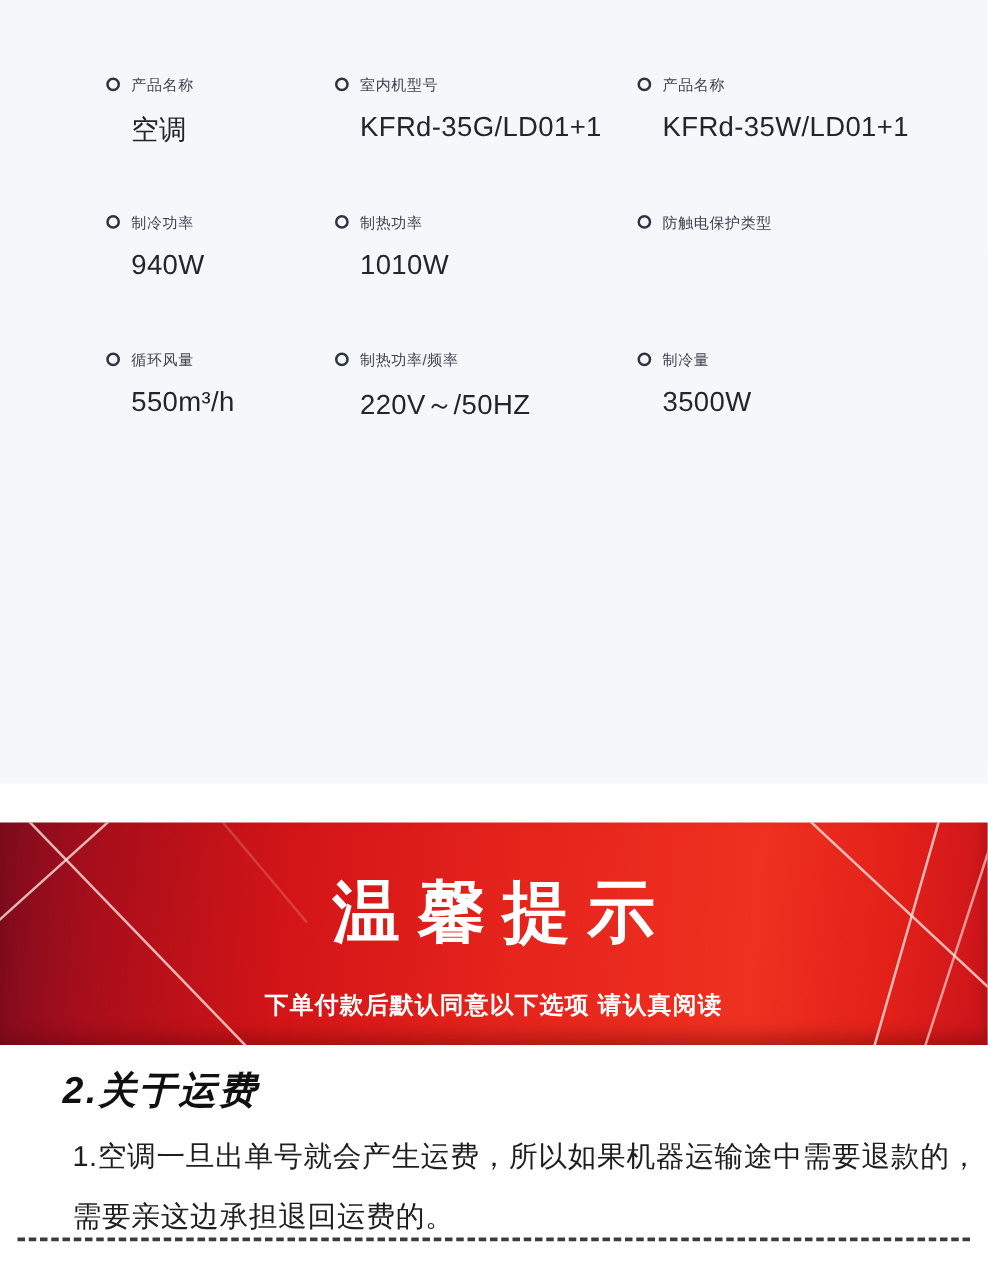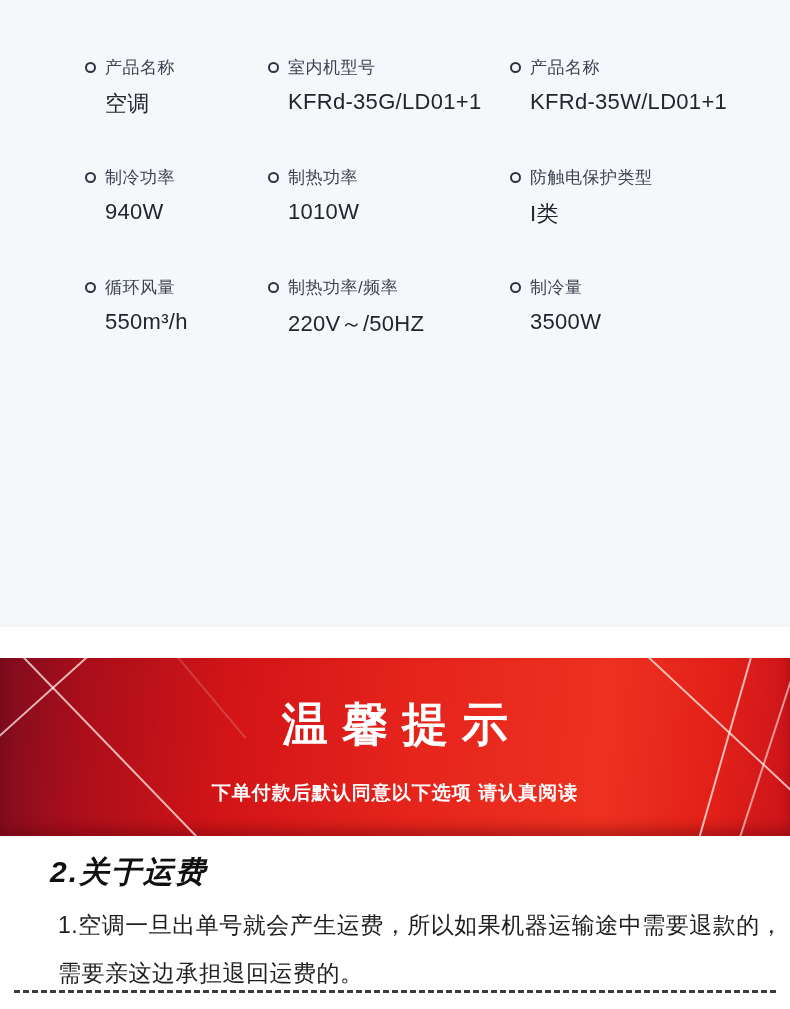--- a/index.html
+++ b/index.html
@@ -23,21 +23,21 @@
     grid-auto-rows:110px;
   }
   .spec-item{position:relative;padding-left:20px;}
   .bullet{
     position:absolute;left:0;top:4px;
     width:7px;height:7px;border-radius:50%;
     border:2.5px solid #2c3442;background:transparent;
     display:inline-block;
   }
   .spec-label{
-    font-size:17px;color:#3b4350;line-height:20px;
+    font-size:12px;color:#3b4350;line-height:20px;
     letter-spacing:0.5px;
   }
   .spec-value{
     margin-top:11px;
     font-size:22px;font-weight:400;color:#20262c;
     letter-spacing:0.3px;
   }
 
   
   .gap-strip{height:31px;background:#ffffff;}
@@ -56,21 +56,21 @@
     pointer-events:none;
   }
   .deco.l1{left:111px;top:-49px;height:280px;transform:rotate(-44deg);}
   .deco.l2{left:44px;top:-33px;height:140px;transform:rotate(48deg);}
   .deco.l3{left:190px;top:-70px;height:170px;transform:rotate(-40deg);opacity:0.25;}
   .deco.r1{left:719px;top:-34px;height:200px;transform:rotate(-47deg);}
   .deco.r2{left:724px;top:-10px;height:200px;transform:rotate(16deg);}
   .deco.r3{left:768px;top:-20px;height:220px;transform:rotate(18deg);opacity:0.8;}
   .banner-title{
     margin-top:36px;
-    font-size:46px;font-weight:800;color:#ffffff;
+    font-size:54px;font-weight:800;color:#ffffff;
     letter-spacing:14px;text-indent:14px;
     z-index:2;
   }
   .banner-subtitle{
     margin-top:24px;
     font-size:19px;font-weight:700;color:#ffffff;
     letter-spacing:1px;
     z-index:2;
   }
 
@@ -132,21 +132,20 @@
 
       <div class="spec-item">
         <span class="bullet"></span>
         <div class="spec-label">制热功率</div>
         <div class="spec-value">1010W</div>
       </div>
 
       <div class="spec-item">
         <span class="bullet"></span>
         <div class="spec-label">防触电保护类型</div>
-        <div class="spec-value">I类</div>
       </div>
 
       <div class="spec-item">
         <span class="bullet"></span>
         <div class="spec-label">循环风量</div>
         <div class="spec-value">550m³/h</div>
       </div>
 
       <div class="spec-item">
         <span class="bullet"></span>

